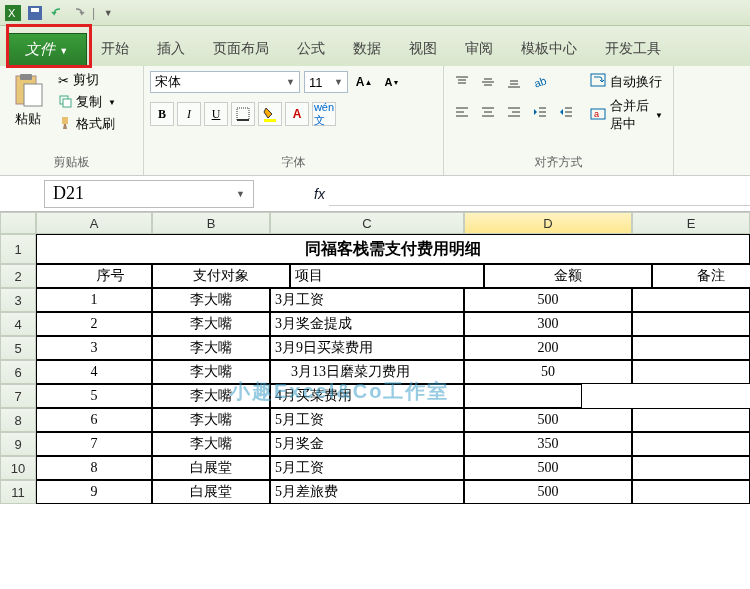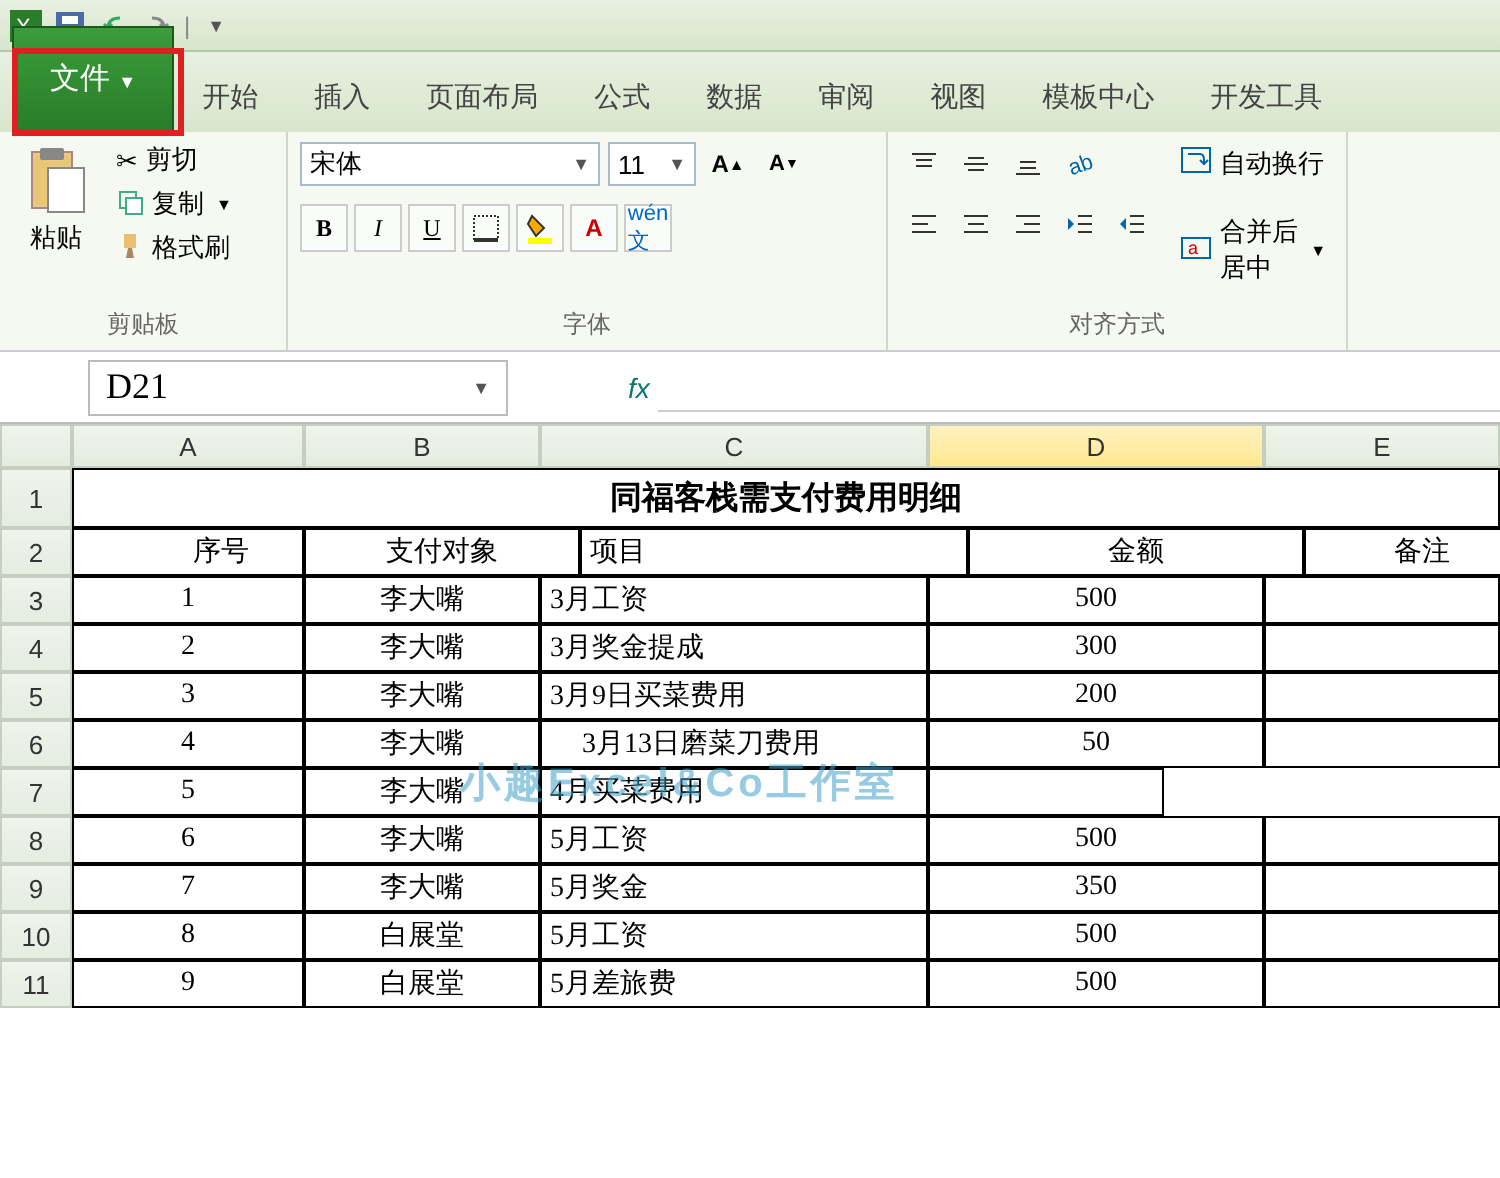--- a/index.html
+++ b/index.html
@@ -25,24 +25,25 @@
   display: flex;
   align-items: flex-end;
   padding-left: 6px;
   gap: 0;
   background: linear-gradient(#e8f0e0, #d8e6cc);
   position: relative;
 }
 .file-tab {
   background: linear-gradient(#3a9d3a, #2a7d2a);
   color: #fff;
-  padding: 16px 18px;
+  padding: 6px 18px;
   font-size: 15px;
   border: 1px solid #1a5a1a;
   position: relative;
+  font-style: italic;
 }
 .file-highlight {
   position: absolute;
   top: 24px;
   left: 6px;
   width: 86px;
   height: 44px;
   border: 3px solid #e02020;
   pointer-events: none;
   z-index: 100;
@@ -101,21 +102,21 @@
 .btn-icon {
   width: 24px; height: 24px;
   display: flex; align-items: center; justify-content: center;
   border: 1px solid transparent;
   cursor: pointer;
 }
 .btn-icon.boxed { border-color: #ccc; background: #fafcf9; }
 .align-group { width: 230px; }
 .align-col { display: flex; flex-direction: column; gap: 6px; }
 .align-row { display: flex; gap: 2px; }
-.align-right { margin-left: 8px; display: flex; flex-direction: column; gap: 12px; }
+.align-right { margin-left: 8px; display: flex; flex-direction: column; gap: 2px; }
 .wrap-btn, .merge-btn {
   display: flex; align-items: center; gap: 4px;
   font-size: 13px; padding: 2px 4px; cursor: pointer;
 }
 .namebox-bar {
   height: 36px;
   display: flex;
   align-items: center;
   border-bottom: 1px solid #bbb;
   background: #fff;
@@ -125,21 +126,21 @@
   margin-left: 44px;
   border: 1px solid #bbb;
   height: 28px;
   display: flex;
   align-items: center;
   padding: 0 8px;
   font-size: 18px;
   font-family: "Times New Roman", serif;
 }
 .fx-area { margin-left: 60px; display: flex; align-items: center; gap: 6px; }
-.fx-label { font-style: italic; font-size: 14px; color: #0f766e; }
+.fx-label { font-style: italic; font-size: 14px; color: #0f172a; }
 .formula-line { flex: 1; border-bottom: 1px solid #ccc; height: 24px; margin-left: 4px; }
 .sheet {
   display: flex;
 }
 .rowheads {
   display: flex;
   flex-direction: column;
 }
 .corner, .colhead, .rowhead {
   background: linear-gradient(#f0f4ec, #e4ece0);
@@ -225,22 +226,22 @@
 
 <div class="file-highlight"></div>
 
 <div class="tabs">
   <div class="file-tab"><span>文件</span> <span style="font-size:9px">▼</span></div>
   <div class="tab">开始</div>
   <div class="tab">插入</div>
   <div class="tab">页面布局</div>
   <div class="tab">公式</div>
   <div class="tab">数据</div>
+  <div class="tab">视图</div>
   <div class="tab">审阅</div>
-  <div class="tab">视图</div>
   <div class="tab">模板中心</div>
   <div class="tab">开发工具</div>
 </div>
 
 <div class="ribbon">
   <div class="ribbon-group" style="width:144px">
     <div class="group-body">
       <div class="clipboard-left">
         <div class="paste-icon"><svg width="36" height="36">
               <rect x="6" y="4" width="20" height="28" fill="#e8c878" stroke="#a88"></rect>

